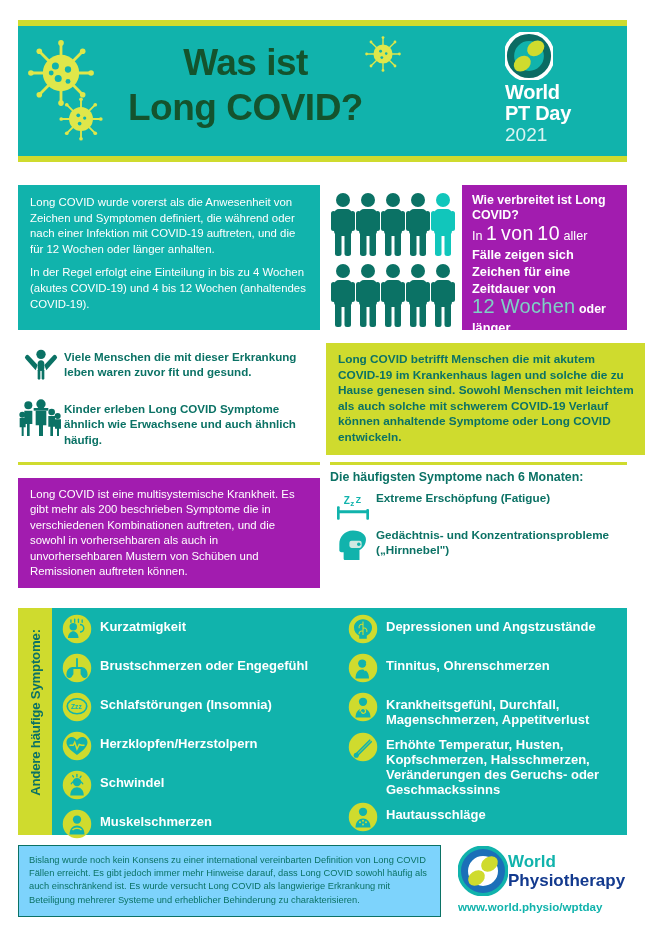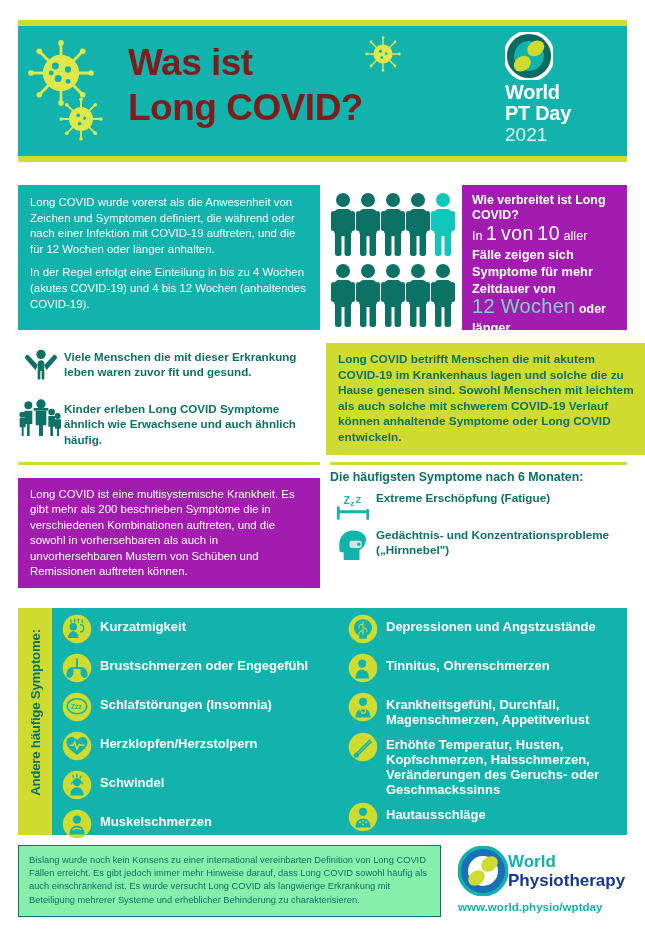--- a/index.html
+++ b/index.html
@@ -11,22 +11,23 @@
   }
   .page{position:relative;width:645px;height:948px;background:#fff;}
 
   
   .header-wrap{position:absolute;left:18px;top:20px;width:609px;}
   .hdr-rule{height:6px;background:#cfdb2e;}
   .hdr-rule.bottom{margin-top:0;}
   .header{position:relative;height:130px;background:#11b3ac;overflow:hidden;}
   .header-title{
     position:absolute;left:110px;top:14px;
-    color:#7f1d1d;font-weight:bold;font-size:37px;line-height:45px;
+    color:#14532d;font-weight:bold;font-size:37px;line-height:45px;
     letter-spacing:-0.5px;
+    text-align:center;
   }
   .virus{position:absolute;}
   .wptday{position:absolute;right:14px;top:6px;width:108px;text-align:left;}
   .wptday .logo{width:48px;height:48px;display:block;margin-bottom:2px;}
   .wptday .l1,.wptday .l2{
     color:#fff;font-weight:bold;font-size:20px;line-height:21px;letter-spacing:-0.3px;
   }
   .wptday .yr{
     color:#ffffff;font-size:19px;line-height:21px;opacity:.85;font-weight:300;
   }
@@ -78,21 +79,21 @@
   .sym-col{position:absolute;top:6px;}
   .sym-col.left{left:44px;width:268px;}
   .sym-col.right{left:330px;width:280px;}
   .sym-item{display:flex;align-items:flex-start;margin-bottom:5px;}
   .sym-item .ico{width:38px;flex:0 0 38px;}
   .sym-item .lbl{color:#ffffff;font-weight:bold;font-size:13px;line-height:15px;padding-top:5px;}
 
   
   .footer-box{
     position:absolute;left:18px;top:845px;width:423px;height:72px;
-    border:1px solid #0b7265;box-sizing:border-box;padding:8px 10px;background:#86efac;
+    border:1px solid #0b7265;box-sizing:border-box;padding:8px 10px;background:#7dd3fc;
   }
   .footer-box p{margin:0;color:#0b7265;font-size:9.3px;line-height:13.2px;}
   .footer-logo{position:absolute;left:458px;top:846px;width:172px;}
   .fl-top{display:flex;align-items:center;}
   .fl-top .mark{width:50px;height:50px;flex:0 0 50px;}
   .fl-top .words .w1{color:#11b3ac;font-weight:bold;font-size:17px;line-height:18px;}
   .fl-top .words .w2{color:#133a8e;font-weight:bold;font-size:17px;line-height:19px;}
   .fl-url{color:#11b3ac;font-weight:bold;font-size:11.6px;margin-top:4px;}
 </style>
 </head>
@@ -317,21 +318,21 @@
   <div class="band dark r1-right">
     <p class="q">Wie verbreitet ist Long COVID?</p>
     <p class="big">
       <span>In</span>
       <span class="num">1</span>
       <span class="num">von</span>
       <span class="num">10</span>
       <span>aller</span>
     </p>
     <p class="mid">Fälle zeigen sich</p>
-    <p class="mid">Symptome für mehr</p>
+    <p class="mid">Zeichen für eine</p>
     <p class="mid">Zeitdauer von</p>
     <p class="big">
       <span class="weeks">12 Wochen</span>
       <span class="small">oder</span>
     </p>
     <p class="mid">länger</p>
   </div>
 
   <div class="r2-left">
     <div class="bullet">

